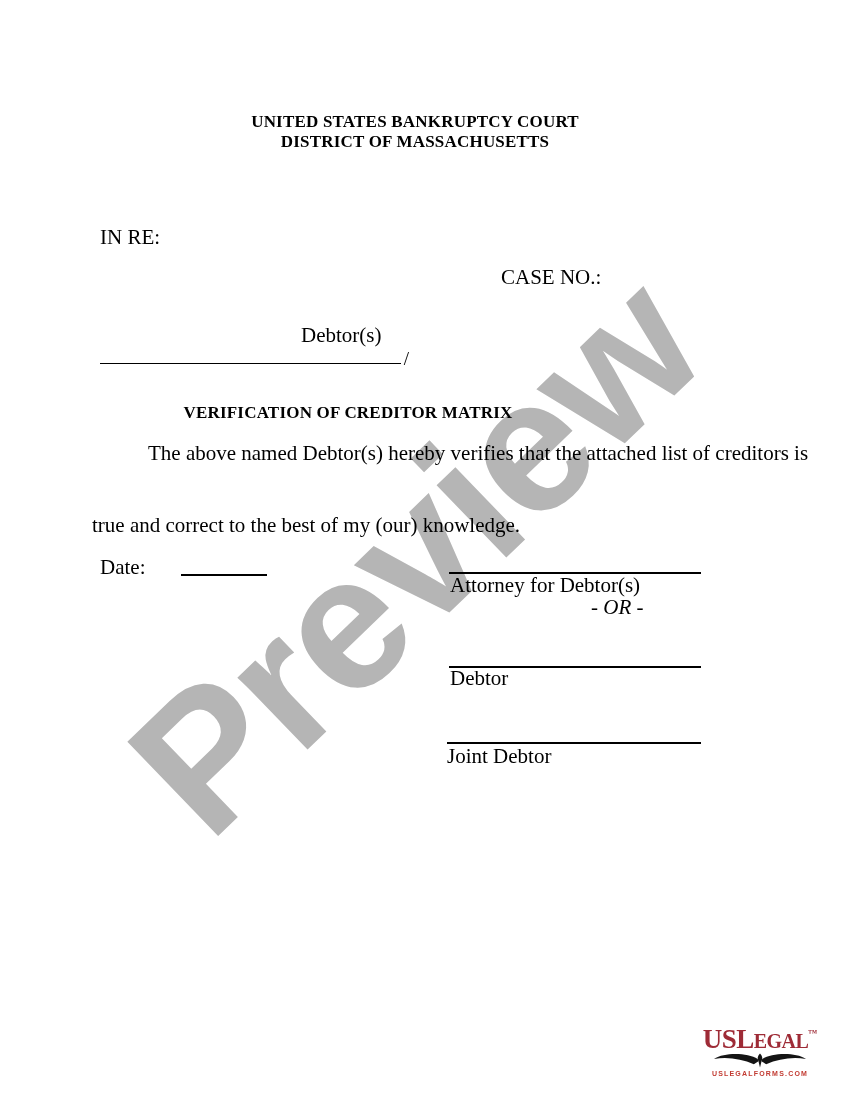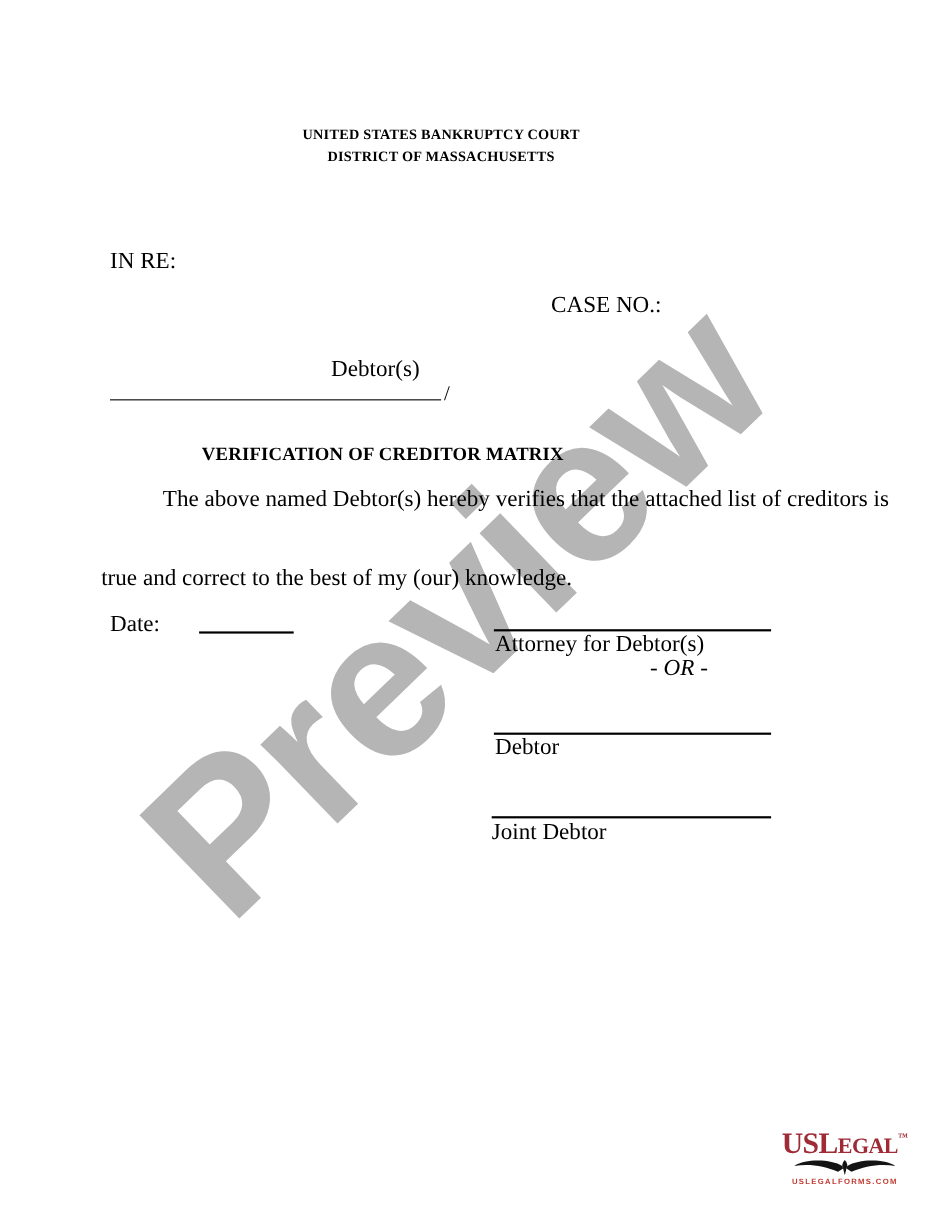--- a/index.html
+++ b/index.html
@@ -28,25 +28,25 @@
     z-index: 0;
     user-select: none;
   }
 
   
   .content { position: absolute; inset: 0; z-index: 1; }
 
   .title-block {
     position: absolute;
     top: 112px;
-    left: 2px;
+    left: 16px;
     width: 798px;
     text-align: center;
     font-weight: bold;
-    font-size: 13px;
+    font-size: 17px;
     line-height: 19.5px;
     letter-spacing: 0.2px;
   }
 
   .txt { font-size: 21px; line-height: 17px; white-space: nowrap; }
 
   .in-re        { position: absolute; left: 100px; top: 229px; }
   .case-no      { position: absolute; left: 501px; top: 269px; }
   .debtors-lbl  { position: absolute; left: 301px; top: 327px; }
 
@@ -85,21 +85,20 @@
   .joint-line    { position: absolute; left: 447px; top: 728px; width: 254px; height: 14px; border-bottom: 2px solid #000; }
   .joint-lbl     { position: absolute; left: 447px; top: 748px; text-align: center; }
 
   
   .logo {
     position: absolute;
     left: 698px; top: 1020px;
     width: 124px;
     text-align: center;
     z-index: 1;
-    margin-left: 8px;
   }
   .wordmark {
     font-family: "Liberation Serif", serif;
     font-weight: bold;
     color: #9e2b36;
     line-height: 26px;
     white-space: nowrap;
   }
   .wm-big   { font-size: 27px; letter-spacing: -0.5px; }
   .wm-small { font-size: 20px; letter-spacing: -0.5px; }

